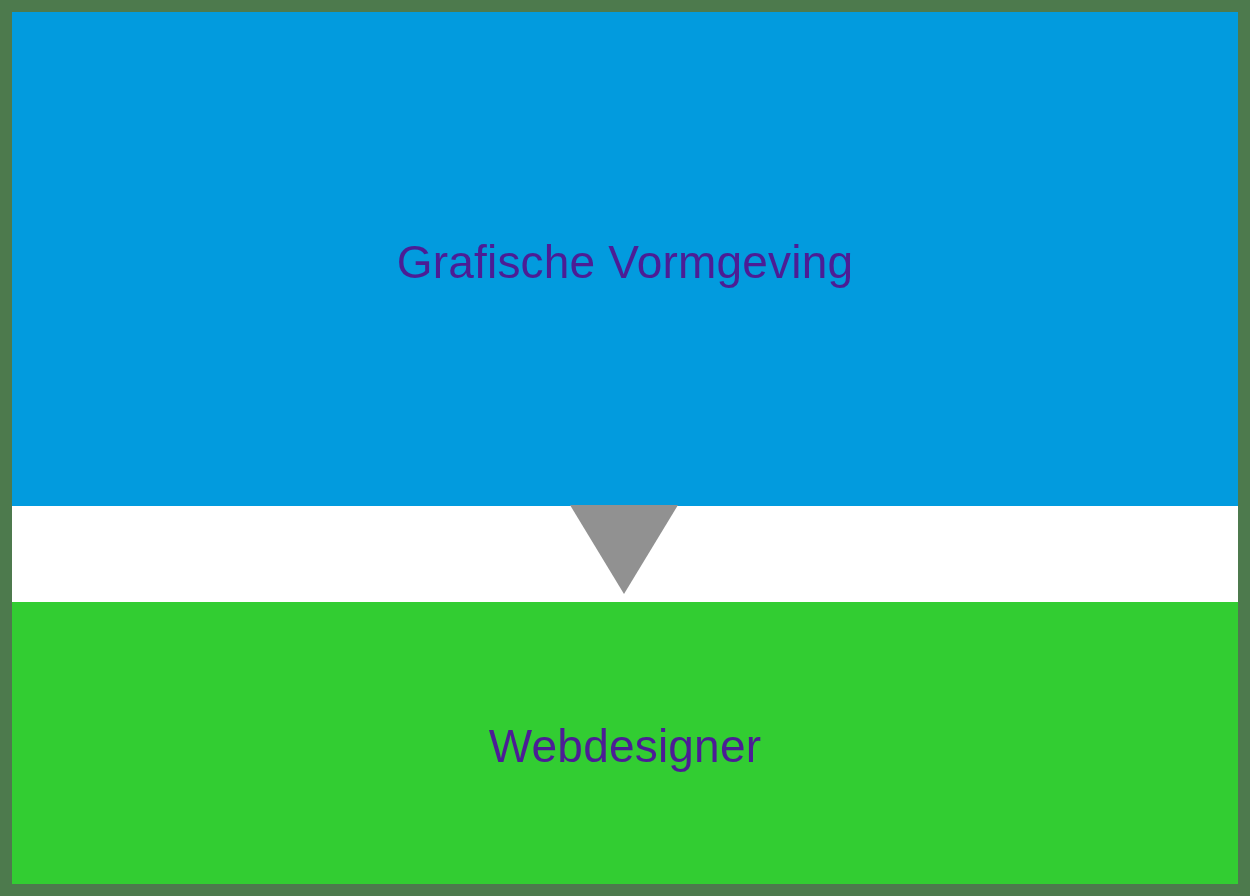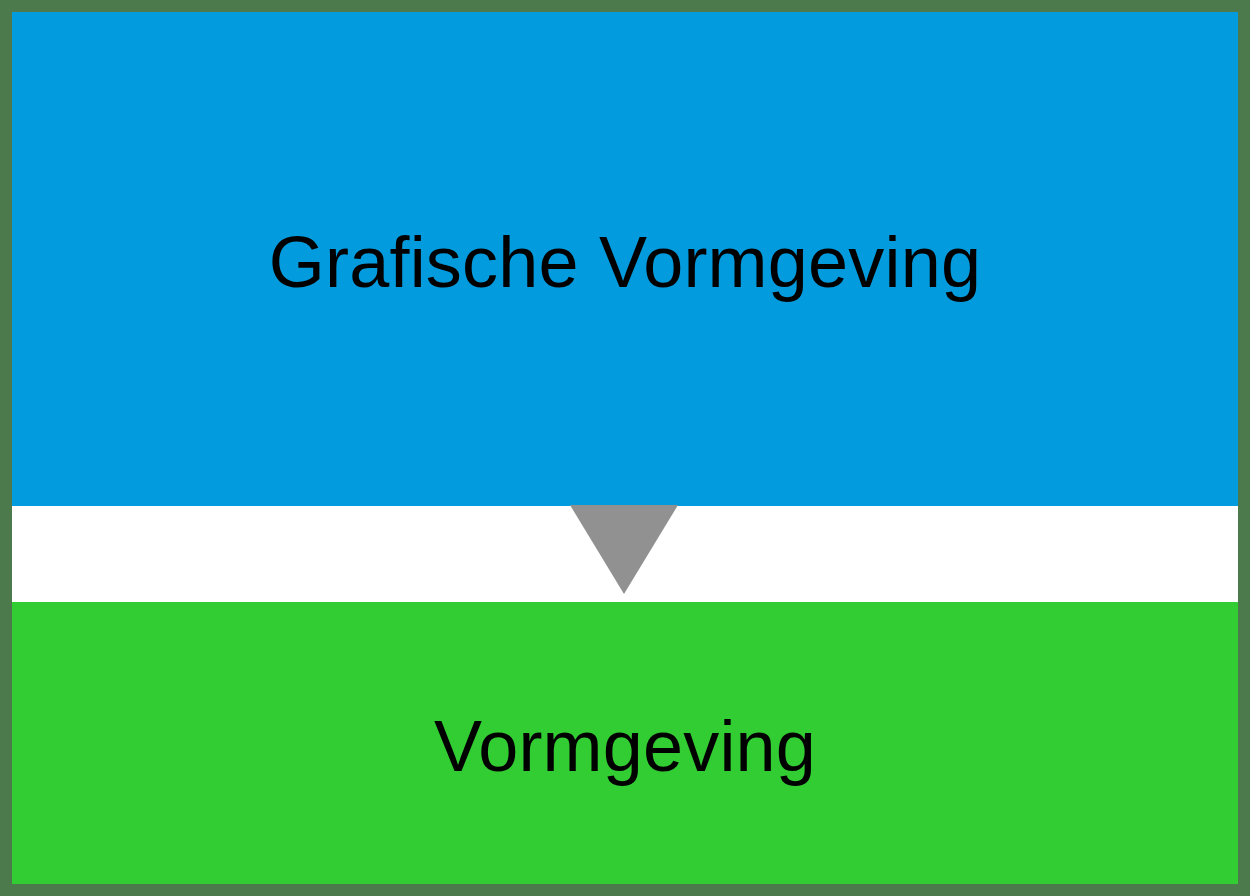--- a/index.html
+++ b/index.html
@@ -47,22 +47,22 @@
     background: #029bde;
   }
   #node-child {
     left: 12px;
     top: 602px;
     width: 1226px;
     height: 282px;
     background: #32cd32;
   }
   .node-label {
-    color: #000000;
-    font-size: 72px;
+    color: #4c1d95;
+    font-size: 46px;
     line-height: 1;
     font-weight: 400;
     letter-spacing: 0.2px;
     white-space: nowrap;
     user-select: none;
   }
   #node-parent .node-label {
     position: absolute;
     left: 50%;
     top: 250px;
@@ -91,18 +91,18 @@
 
   <div class="node" id="node-parent">
     <span class="node-label">Grafische Vormgeving</span>
   </div>
 
   <svg id="connector" viewBox="0 0 1250 896">
     <polygon points="570,505 678,505 624,594" fill="#919191"></polygon>
   </svg>
 
   <div class="node" id="node-child">
-    <span class="node-label">Vormgeving</span>
+    <span class="node-label">Webdesigner</span>
   </div>
 
   <div id="frame"></div>
 
 </div>
 
 </body></html>

